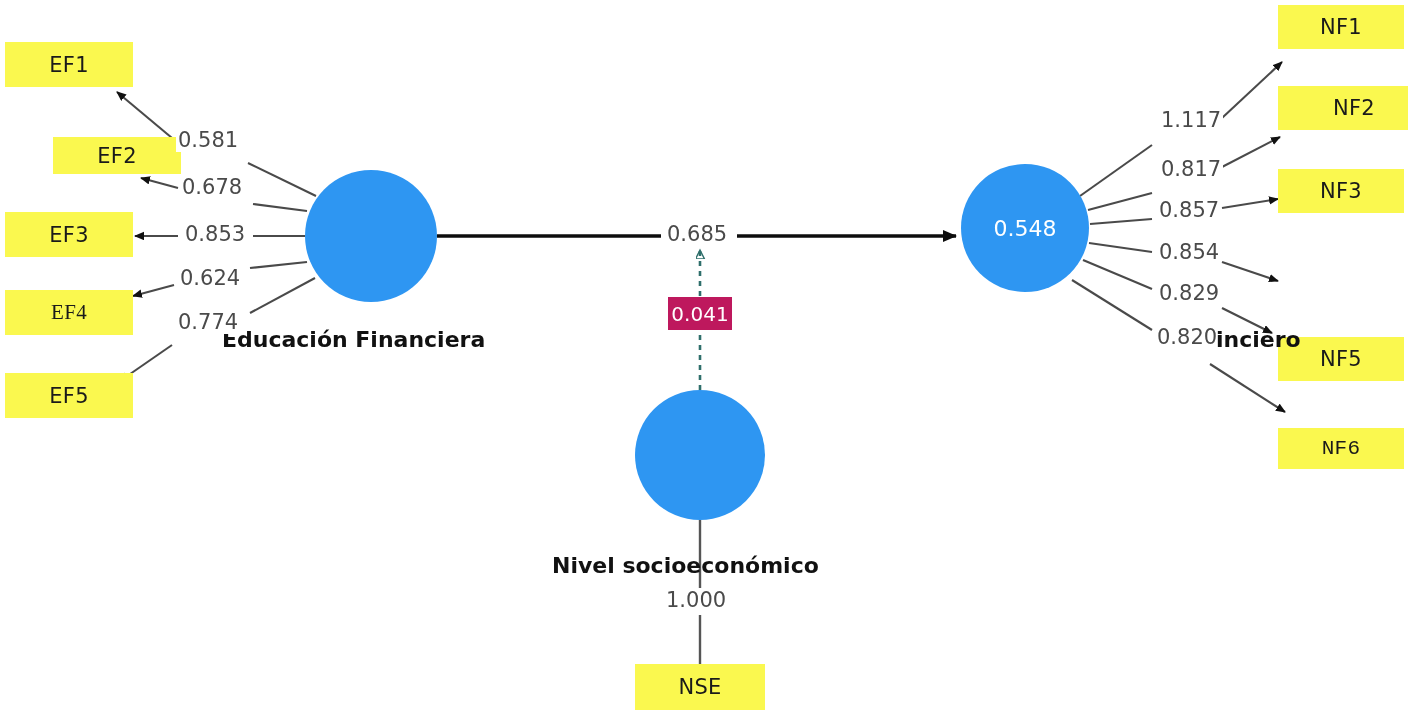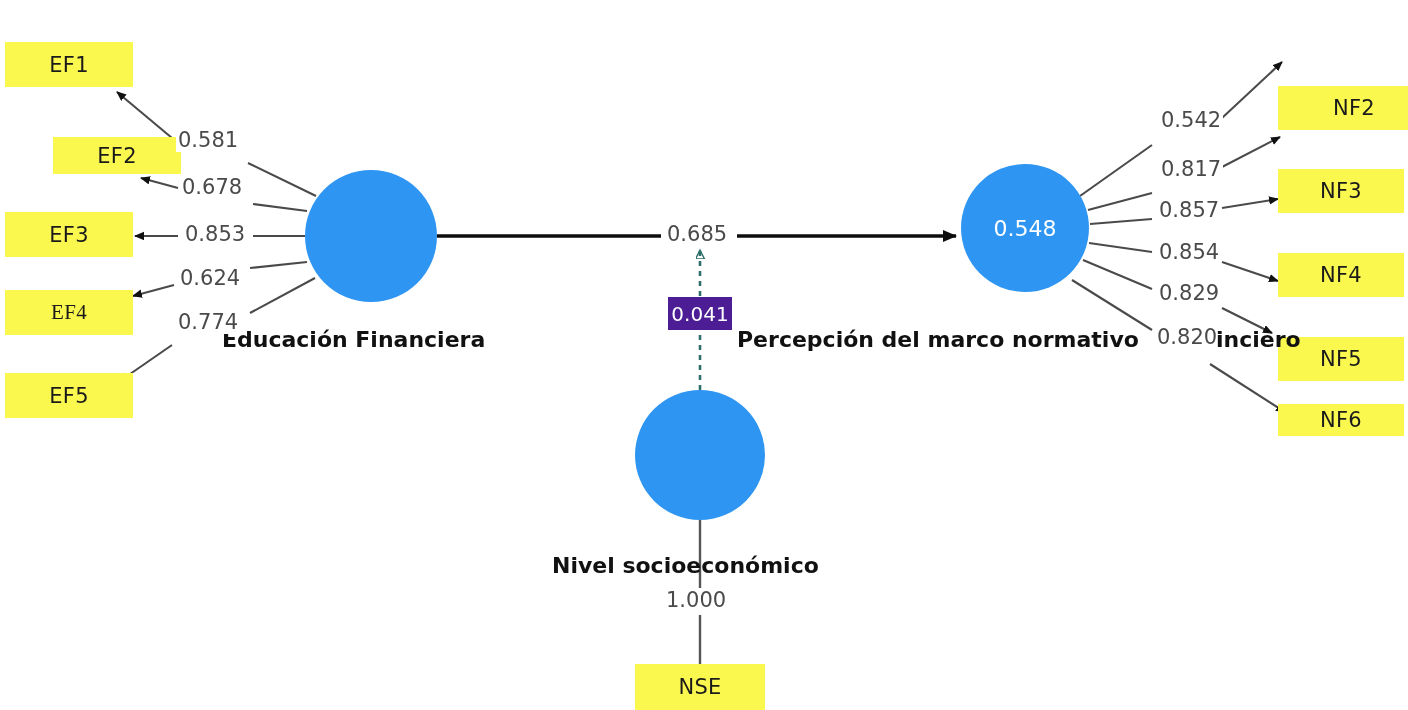--- a/index.html
+++ b/index.html
@@ -58,21 +58,21 @@
     position: absolute;
     font-size: 21px;
     color: #4a4a4a;
     white-space: nowrap;
     background: #ffffff;
     padding: 0 2px;
     font-family: "DejaVu Sans", "Liberation Sans", sans-serif;
   }
   .moderation-box {
     position: absolute;
-    background: #4c1d95;
+    background: #be185d;
     color: #ffffff;
     font-size: 20px;
     display: flex;
     align-items: center;
     justify-content: center;
     font-family: "DejaVu Sans", "Liberation Sans", sans-serif;
   }
 </style>
 </head>
 <body>
@@ -156,62 +156,61 @@
   <div class="indicator-box" style="left:5px; top:212px; width:128px; height:45px;">
     <span>EF3</span>
   </div>
   <div class="indicator-box" style="left:5px; top:290px; width:128px; height:45px;font-family:Liberation Serif, serif;">
     <span>EF4</span>
   </div>
   <div class="indicator-box" style="left:5px; top:373px; width:128px; height:45px;">
     <span>EF5</span>
   </div>
 
+  <div class="indicator-box" style="left:1278px; top:5px; width:126px; height:44px;">
+    <span>NF1</span>
+  </div>
   <div class="indicator-box" style="left:1278px; top:86px; width:152px; height:44px;">
     <span>NF2</span>
   </div>
   <div class="indicator-box" style="left:1278px; top:169px; width:126px; height:44px;">
     <span>NF3</span>
   </div>
-  <div class="indicator-box" style="left:1278px; top:253px; width:126px; height:44px;">
-    <span>NF4</span>
-  </div>
   <div class="indicator-box" style="left:1278px; top:337px; width:126px; height:44px;">
     <span>NF5</span>
   </div>
-  <div class="indicator-box" style="left:1278px; top:404px; width:126px; height:32px;">
+  <div class="indicator-box" style="left:1278px; top:428px; width:126px; height:41px;font-family:Liberation Mono, monospace;">
     <span>NF6</span>
   </div>
 
   <div class="indicator-box" style="left:635px; top:664px; width:130px; height:46px;">
     <span>NSE</span>
   </div>
 
   <div class="construct-circle" style="left:305px; top:170px; width:132px; height:132px;">
     <span></span>
   </div>
   <div class="construct-circle" style="left:961px; top:164px; width:128px; height:128px;">
     <span>0.548</span>
   </div>
   <div class="construct-circle" style="left:635px; top:390px; width:130px; height:130px;">
     <span></span>
   </div>
 
   <div class="construct-label" style="left:222px; top:327px;">Educación Financiera</div>
-  <div class="construct-label" style="left:737px; top:327px;">Percepción del marco normativo</div>
   <div class="construct-label" style="left:1216px; top:327px;">inciero</div>
   <div class="construct-label" style="left:552px; top:553px;">Nivel socioeconómico</div>
 
   <div class="coef-label" style="left:176px; top:128px;">0.581</div>
   <div class="coef-label" style="left:180px; top:175px;">0.678</div>
   <div class="coef-label" style="left:183px; top:222px;">0.853</div>
   <div class="coef-label" style="left:178px; top:266px;">0.624</div>
   <div class="coef-label" style="left:176px; top:310px;">0.774</div>
 
-  <div class="coef-label" style="left:1159px; top:108px;">0.542</div>
+  <div class="coef-label" style="left:1159px; top:108px;">1.117</div>
   <div class="coef-label" style="left:1159px; top:157px;">0.817</div>
   <div class="coef-label" style="left:1157px; top:198px;">0.857</div>
   <div class="coef-label" style="left:1157px; top:240px;">0.854</div>
   <div class="coef-label" style="left:1157px; top:281px;">0.829</div>
   <div class="coef-label" style="left:1155px; top:325px; background:transparent;">0.820</div>
 
   <div class="coef-label" style="left:664px; top:588px;">1.000</div>
 
   <div class="coef-label" style="left:665px; top:222px;">0.685</div>
 

